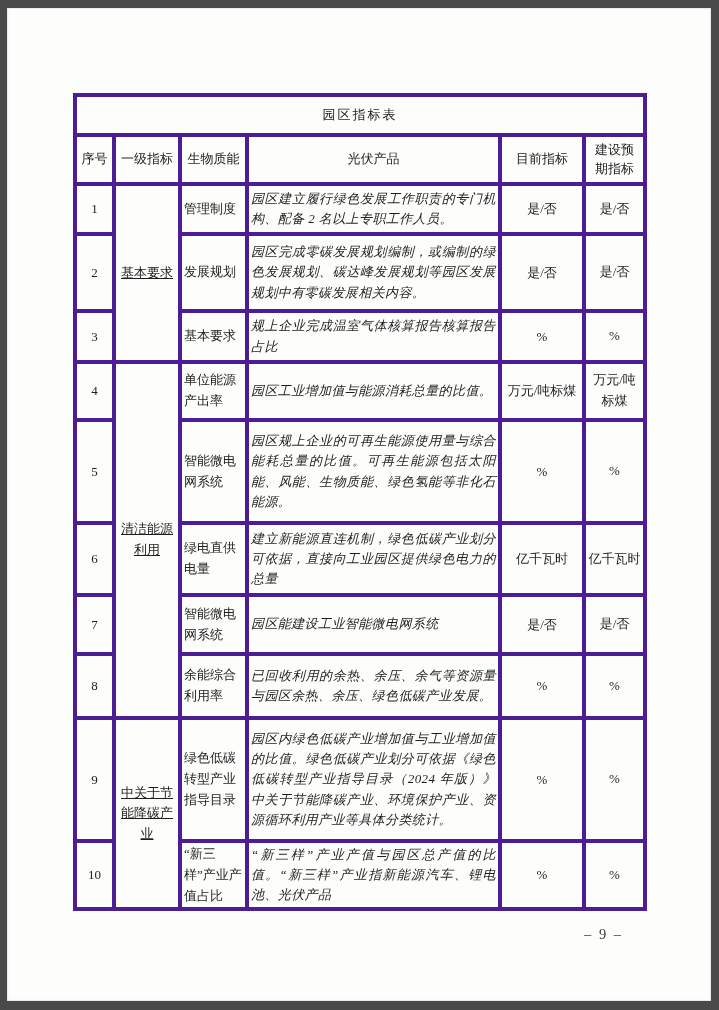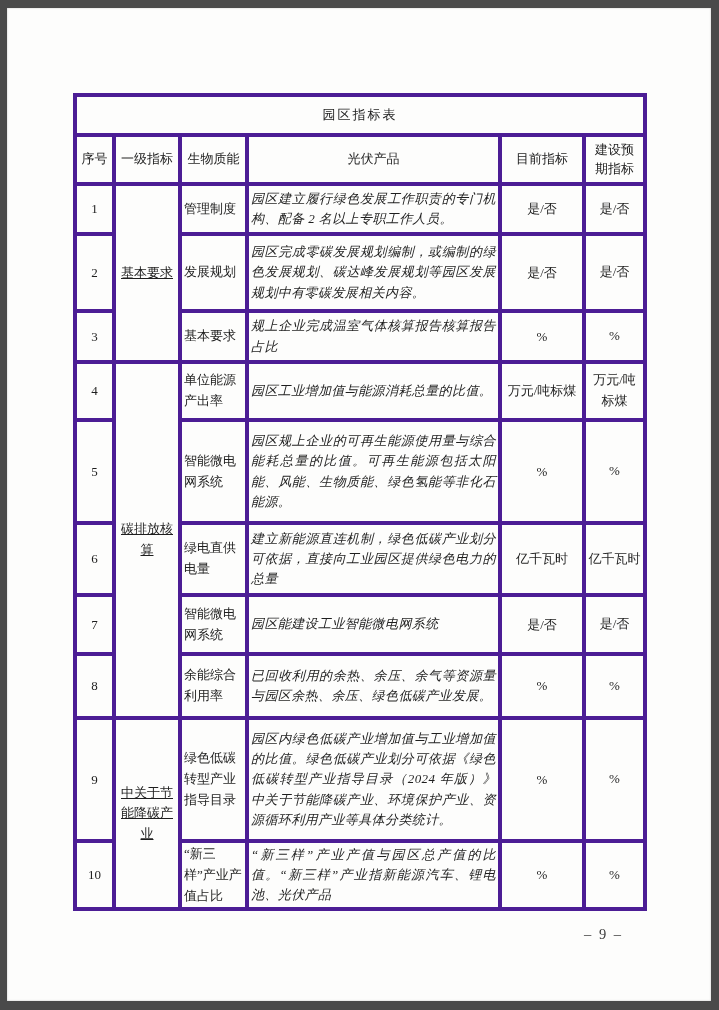--- a/index.html
+++ b/index.html
@@ -148,21 +148,21 @@
     <tr class="r3">
       <td class="cell-no">3</td>
       <td class="cell-level2">基本要求</td>
       <td class="cell-desc">规上企业完成温室气体核算报告核算报告占比</td>
       <td class="cell-current">%</td>
       <td class="cell-expected">%</td>
     </tr>
 
     <tr class="r4">
       <td class="cell-no">4</td>
-      <td class="cell-level1" rowspan="5">碳排放核算</td>
+      <td class="cell-level1" rowspan="5">清洁能源利用</td>
       <td class="cell-level2">单位能源产出率</td>
       <td class="cell-desc">园区工业增加值与能源消耗总量的比值。</td>
       <td class="cell-current">万元/吨标煤</td>
       <td class="cell-expected">万元/吨标煤</td>
     </tr>
 
     <tr class="r5">
       <td class="cell-no">5</td>
       <td class="cell-level2">智能微电网系统</td>
       <td class="cell-desc">园区规上企业的可再生能源使用量与综合能耗总量的比值。可再生能源包括太阳能、风能、生物质能、绿色氢能等非化石能源。</td>

